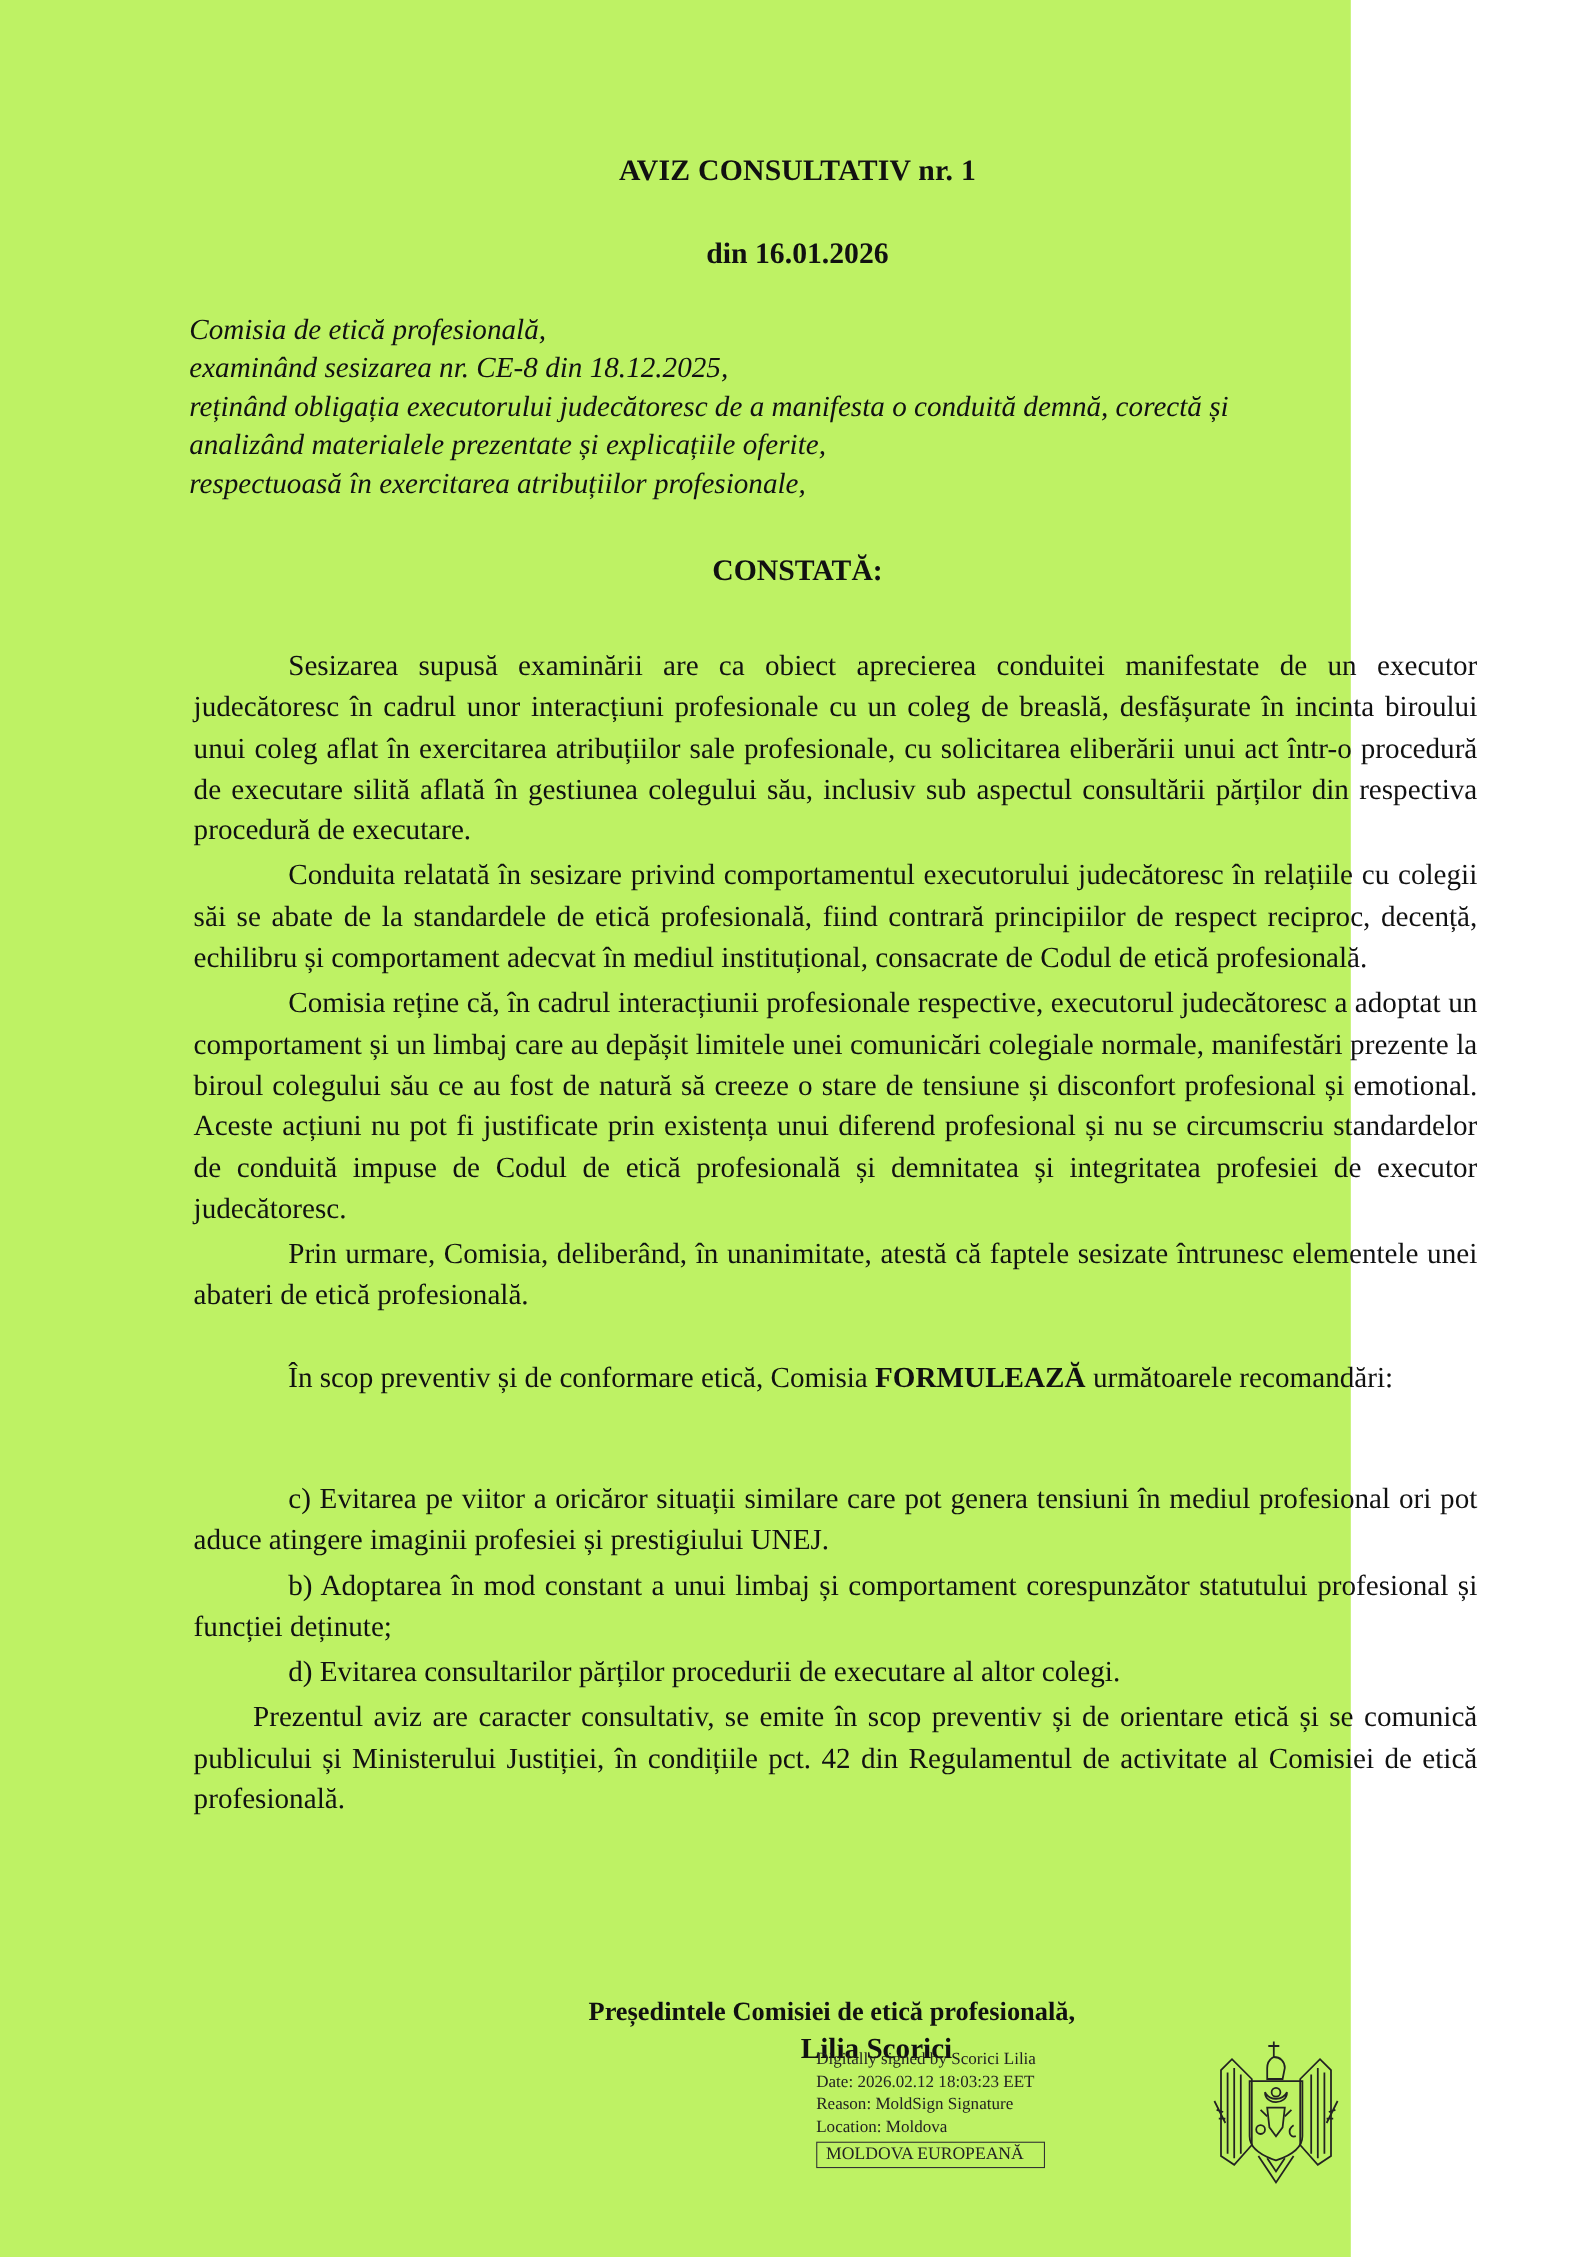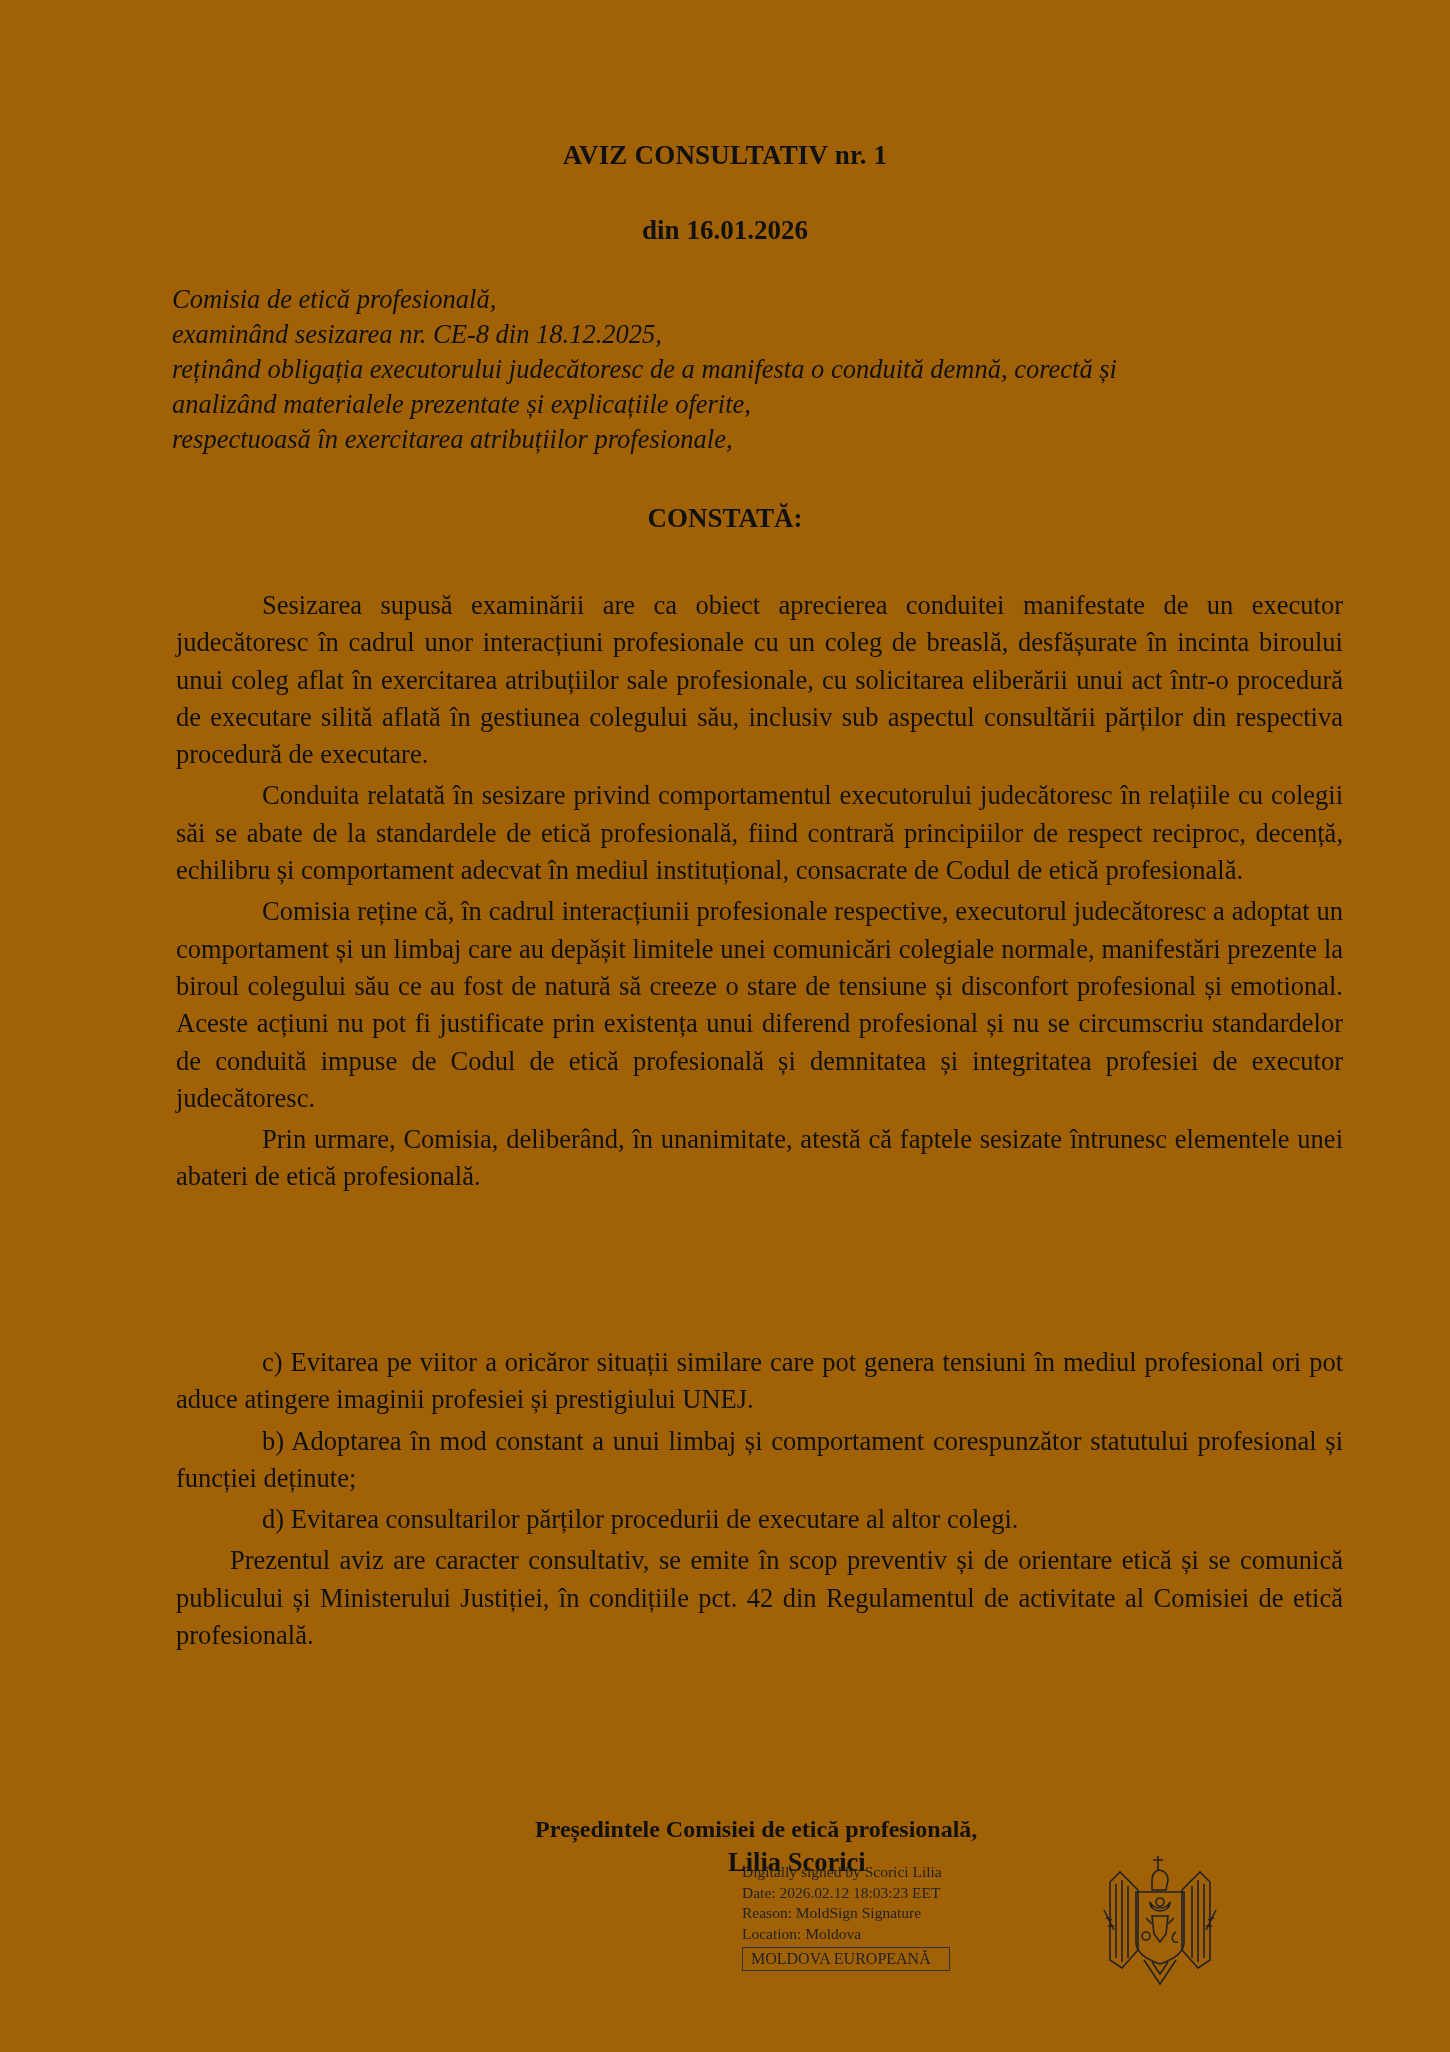--- a/index.html
+++ b/index.html
@@ -1,17 +1,17 @@
 <!DOCTYPE html>
 <html><head>
 <meta charset="utf-8">
 <style>
   html, body { margin: 0; padding: 0; background: #ffffff; }
   body { width: 1450px; height: 2052px; position: relative; overflow: hidden; color: #111; font-family: "Liberation Serif", "DejaVu Serif", serif; }
-  .page { position: absolute; left: 0; top: 0; width: 1450px; height: 2052px; background: #a16207; }
+  .page { position: absolute; left: 0; top: 0; width: 1228px; height: 2052px; background: #bef264; }
   .center { position: absolute; left: 0; width: 1450px; text-align: center; }
   .title { top: 140px; font-weight: bold; font-size: 27px; letter-spacing: 0.2px; }
   .date { top: 215px; font-weight: bold; font-size: 27px; }
   .intro { position: absolute; left: 172px; width: 1175px; top: 282px; text-align: left; font-style: italic; font-size: 26.5px; line-height: 35px; }
   .intro div { white-space: nowrap; }
   .constata { top: 503px; font-weight: bold; font-size: 27px; }
   .body { position: absolute; left: 172px; width: 1175px; font-size: 26.5px; line-height: 37.3px; text-align: justify; }
   .body p { margin: 4px; text-indent: 86px; }
   .body p.small-indent { text-indent: 54px; }
   #block1 { top: 583px; }
@@ -42,20 +42,23 @@
 
   <div class="center constata">CONSTATĂ:</div>
 
   <div class="body" id="block1">
     <p>Sesizarea supusă examinării are ca obiect aprecierea conduitei manifestate de un executor judecătoresc în cadrul unor interacțiuni profesionale cu un coleg de breaslă, desfășurate  în incinta biroului unui coleg aflat în exercitarea atribuțiilor sale profesionale,  cu solicitarea eliberării unui act într-o procedură de executare silită aflată în gestiunea colegului său, inclusiv sub aspectul consultării părților din respectiva procedură de executare.</p>
     <p>Conduita relatată în sesizare privind comportamentul executorului judecătoresc în relațiile cu colegii săi se abate de la standardele de etică profesională, fiind contrară principiilor de respect reciproc, decență, echilibru și comportament adecvat în mediul instituțional, consacrate de Codul de etică profesională.</p>
     <p>Comisia reține că, în cadrul interacțiunii profesionale respective, executorul judecătoresc a adoptat un comportament și un limbaj care au depășit limitele unei comunicări colegiale normale, manifestări prezente la biroul colegului său ce au fost de natură să creeze o stare de tensiune și disconfort profesional și emotional. Aceste acțiuni nu pot fi justificate prin existența unui diferend profesional și nu se circumscriu standardelor de conduită impuse de Codul de etică profesională și demnitatea și integritatea profesiei de executor judecătoresc.</p>
     <p>Prin urmare, Comisia, deliberând, în unanimitate, atestă că faptele sesizate întrunesc elementele unei abateri de etică profesională.</p>
   </div>
 
+  <div class="body" id="block2">
+    <p><span>În scop preventiv și de conformare etică, Comisia </span><span class="bold">FORMULEAZĂ</span><span> următoarele recomandări:</span></p>
+  </div>
 
   <div class="body" id="block3">
     <p>c) Evitarea pe viitor a oricăror situații similare care pot genera tensiuni în mediul profesional ori pot aduce atingere imaginii profesiei și prestigiului UNEJ.</p>
     <p>b) Adoptarea în mod constant a unui limbaj și comportament corespunzător statutului profesional și funcției deținute;</p>
     <p>d) Evitarea consultarilor părților procedurii de executare al altor colegi.</p>
     <p class="small-indent">Prezentul aviz are caracter consultativ, se emite în scop preventiv și de orientare etică și se comunică publicului și Ministerului Justiției, în condițiile pct. 42 din Regulamentul de activitate al Comisiei de etică profesională.</p>
   </div>
 
   <div class="sig-title">Președintele Comisiei de etică profesională,</div>
   <div class="sig-name">Lilia Scorici</div>

